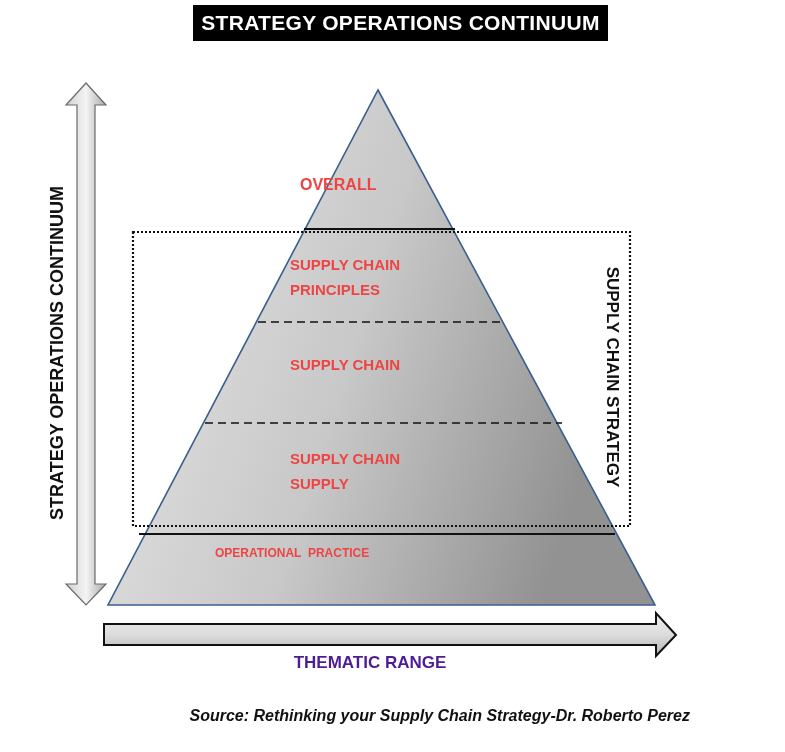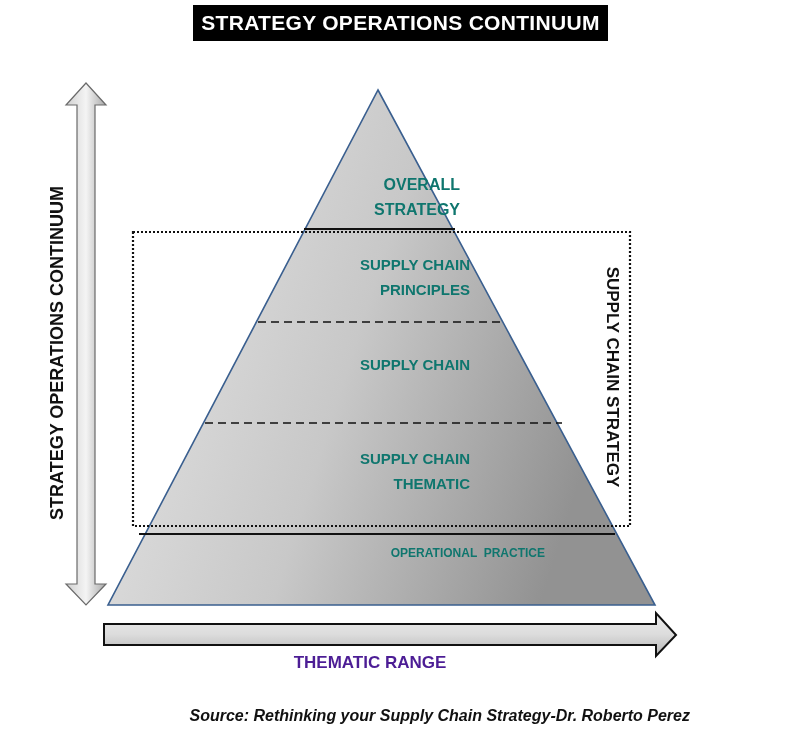--- a/index.html
+++ b/index.html
@@ -1,19 +1,19 @@
 <!DOCTYPE html>
 <html><head>
 <meta charset="utf-8">
 <style>
   html, body { margin:0; padding:0; background:#ffffff; }
   body { width:785px; height:752px; position:relative; overflow:hidden; font-family:"Liberation Sans", sans-serif; }
   .title-box { position:absolute; left:193px; top:5px; width:415px; height:36px; background:#000; color:#fff; font-weight:bold; font-size:21px; display:flex; align-items:center; justify-content:center; letter-spacing:0.3px; }
   svg.diagram { position:absolute; left:0; top:0; }
-  .lbl { position:absolute; font-weight:bold; color:#0f766e; text-align:right; font-size:15px; line-height:25px; }
+  .lbl { position:absolute; font-weight:bold; color:#ef4444; text-align:left; font-size:15px; line-height:25px; }
   .vert-left { position:absolute; left:47px; top:360px; width:320px; height:24px; transform-origin:0 0; transform:rotate(-90deg) translate(-160px,0); font-weight:bold; font-size:18px; color:#111; text-align:center; white-space:nowrap; }
   .vert-right { position:absolute; left:622px; top:257px; width:240px; height:24px; transform-origin:0 0; transform:rotate(90deg); font-weight:bold; font-size:17px; color:#111; text-align:center; white-space:nowrap; }
   .thematic { position:absolute; left:220px; top:653px; width:300px; text-align:center; font-weight:bold; font-size:17px; color:#4c1d95; }
   .source { position:absolute; left:90px; top:705px; width:600px; text-align:right; font-weight:bold; font-style:italic; font-size:16px; line-height:22px; color:#111; }
 </style>
 </head>
 <body>
 
 <div class="title-box">STRATEGY OPERATIONS CONTINUUM</div>
 
@@ -56,32 +56,31 @@
   <g>
     <polygon points="104,624 656,624 656,613 676,635 656,656 656,645 104,645" fill="url(#hArrowGrad)" stroke="#111" stroke-width="2"></polygon>
   </g>
 </svg>
 
 <div class="vert-left">STRATEGY OPERATIONS CONTINUUM</div>
 <div class="vert-right">SUPPLY CHAIN STRATEGY</div>
 
 <div class="lbl" style="left:300px; top:172px; width:160px; font-size:16px;">
   <div>OVERALL</div>
-  <div>STRATEGY</div>
 </div>
 <div class="lbl" style="left:290px; top:252px; width:180px;">
   <div>SUPPLY CHAIN</div>
   <div>PRINCIPLES</div>
 </div>
 <div class="lbl" style="left:290px; top:352px; width:180px;">
   <div>SUPPLY CHAIN</div>
 </div>
 <div class="lbl" style="left:290px; top:446px; width:180px;">
   <div>SUPPLY CHAIN</div>
-  <div>THEMATIC</div>
+  <div>SUPPLY</div>
 </div>
 <div class="lbl" style="left:215px; top:541px; width:330px; font-size:12px; white-space:pre;">OPERATIONAL  PRACTICE</div>
 
 <div class="thematic">THEMATIC RANGE</div>
 
 <div class="source">
   <div>Source: Rethinking your Supply Chain Strategy-Dr. Roberto Perez</div>
 </div>
 
 </body></html>

